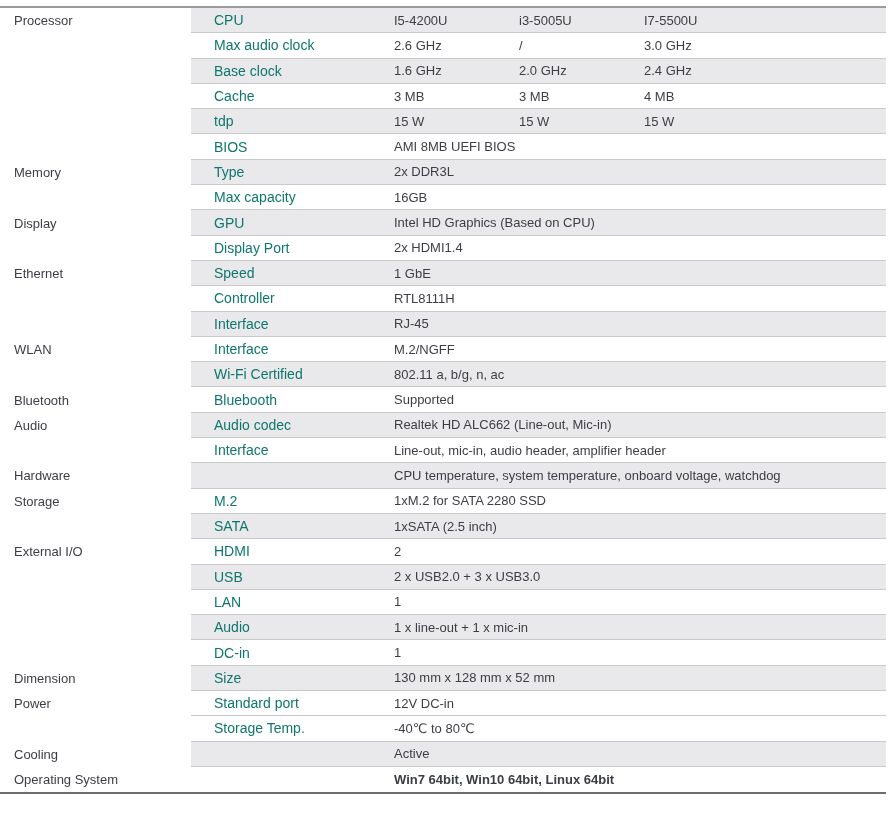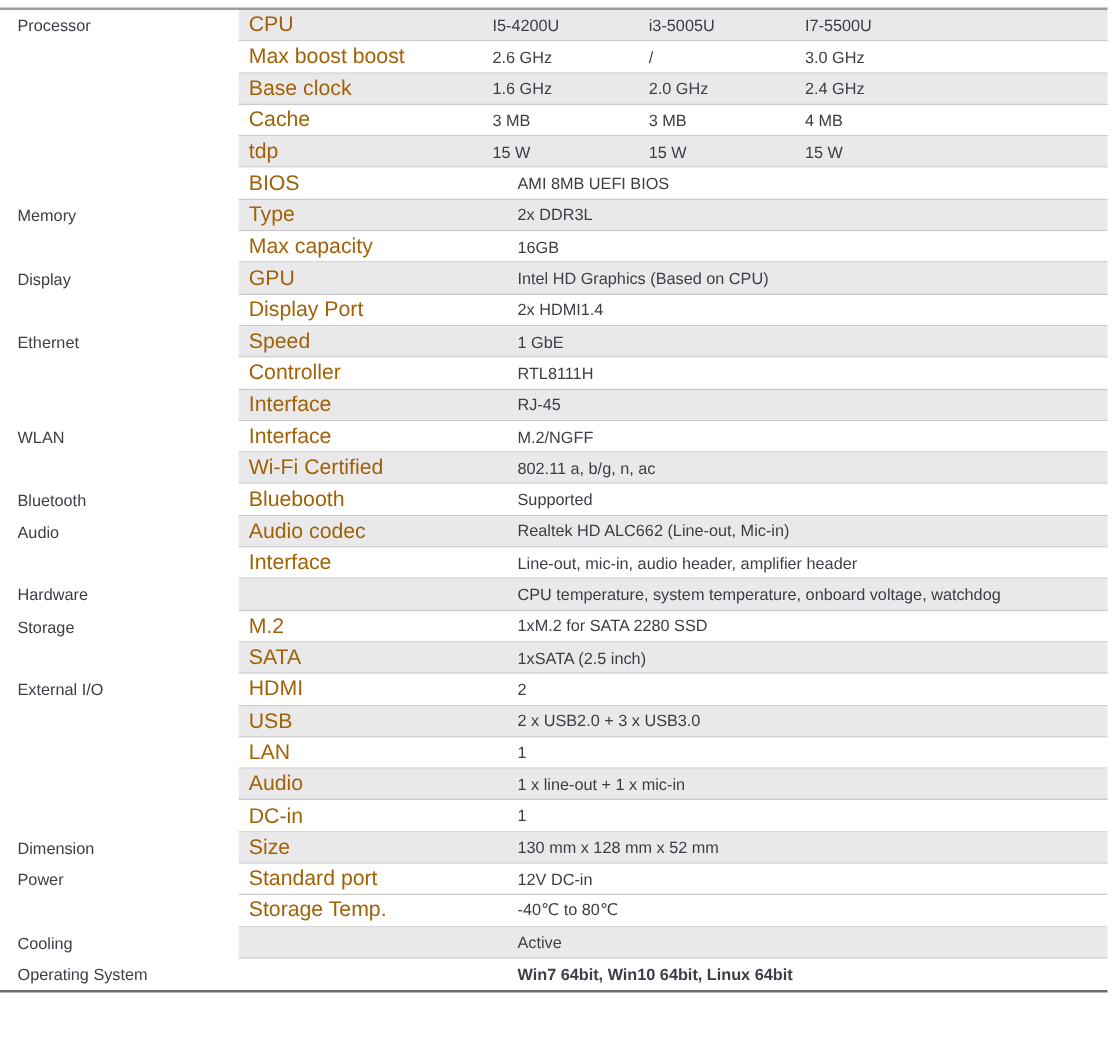--- a/index.html
+++ b/index.html
@@ -36,55 +36,55 @@
   .row-body {
     display: grid;
     grid-template-columns: 203px 125px 125px 1fr;
     border-bottom: 1px solid #cacaca;
     box-sizing: border-box;
     background: #ffffff;
   }
   .row:last-child .row-body { border-bottom: none; font-weight: bold; }
   .row-body.shaded { background: #e9e9eb; }
   .prop {
-    padding-left: 8px;
+    padding-left: 23px;
     display: flex;
     align-items: center;
-    font-size: 17px;
-    color: #a16207;
+    font-size: 14px;
+    color: #0f766e;
     white-space: nowrap;
     overflow: hidden;
   }
   .val {
     display: flex;
     align-items: center;
     font-size: 13px;
     color: #3b3e44;
     white-space: nowrap;
     overflow: hidden;
   }
-  .val.wide { grid-column: 2 / 5; margin-left: 20px; }
+  .val.wide { grid-column: 2 / 5; }
 </style>
 </head>
 <body>
 
 <div class="spec-table">
     <div class="row">
       <div class="cat">Processor</div>
       <div class="row-body shaded">
         <div class="prop">CPU</div>
         <div class="val">I5-4200U</div>
         <div class="val">i3-5005U</div>
         <div class="val">I7-5500U</div>
       </div>
     </div>
     <div class="row">
       <div class="cat"></div>
       <div class="row-body">
-        <div class="prop">Max boost boost</div>
+        <div class="prop">Max audio clock</div>
         <div class="val">2.6 GHz</div>
         <div class="val">/</div>
         <div class="val">3.0 GHz</div>
       </div>
     </div>
     <div class="row">
       <div class="cat"></div>
       <div class="row-body shaded">
         <div class="prop">Base clock</div>
         <div class="val">1.6 GHz</div>

